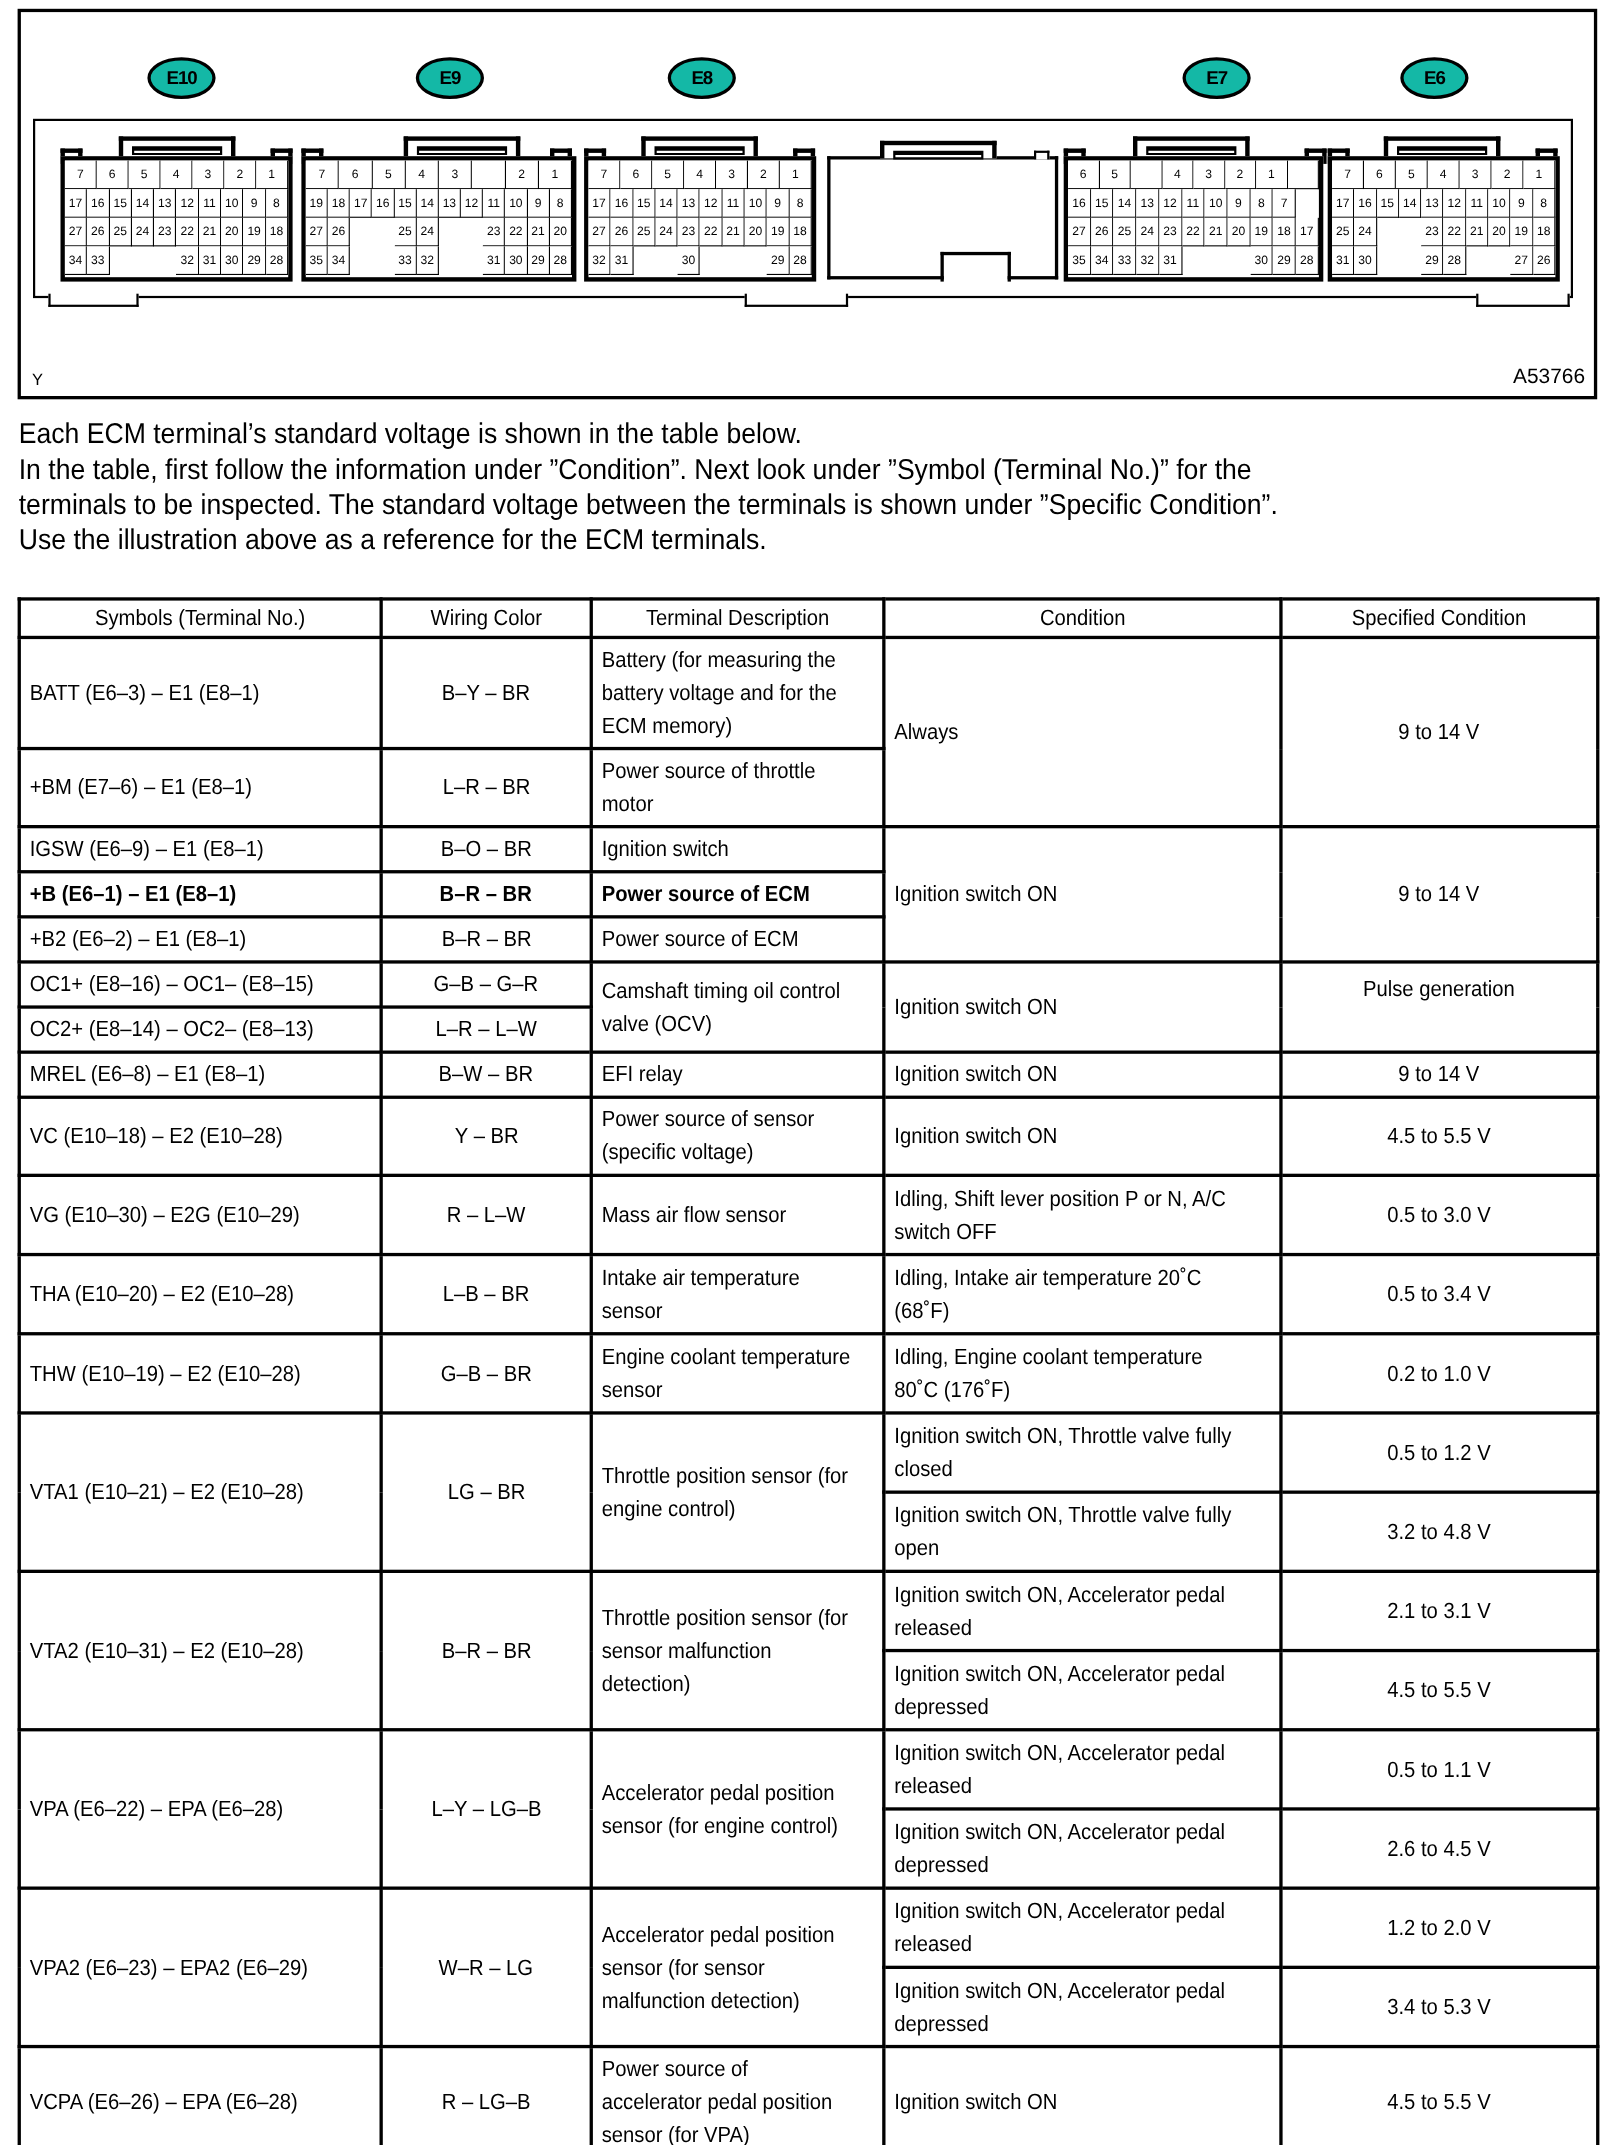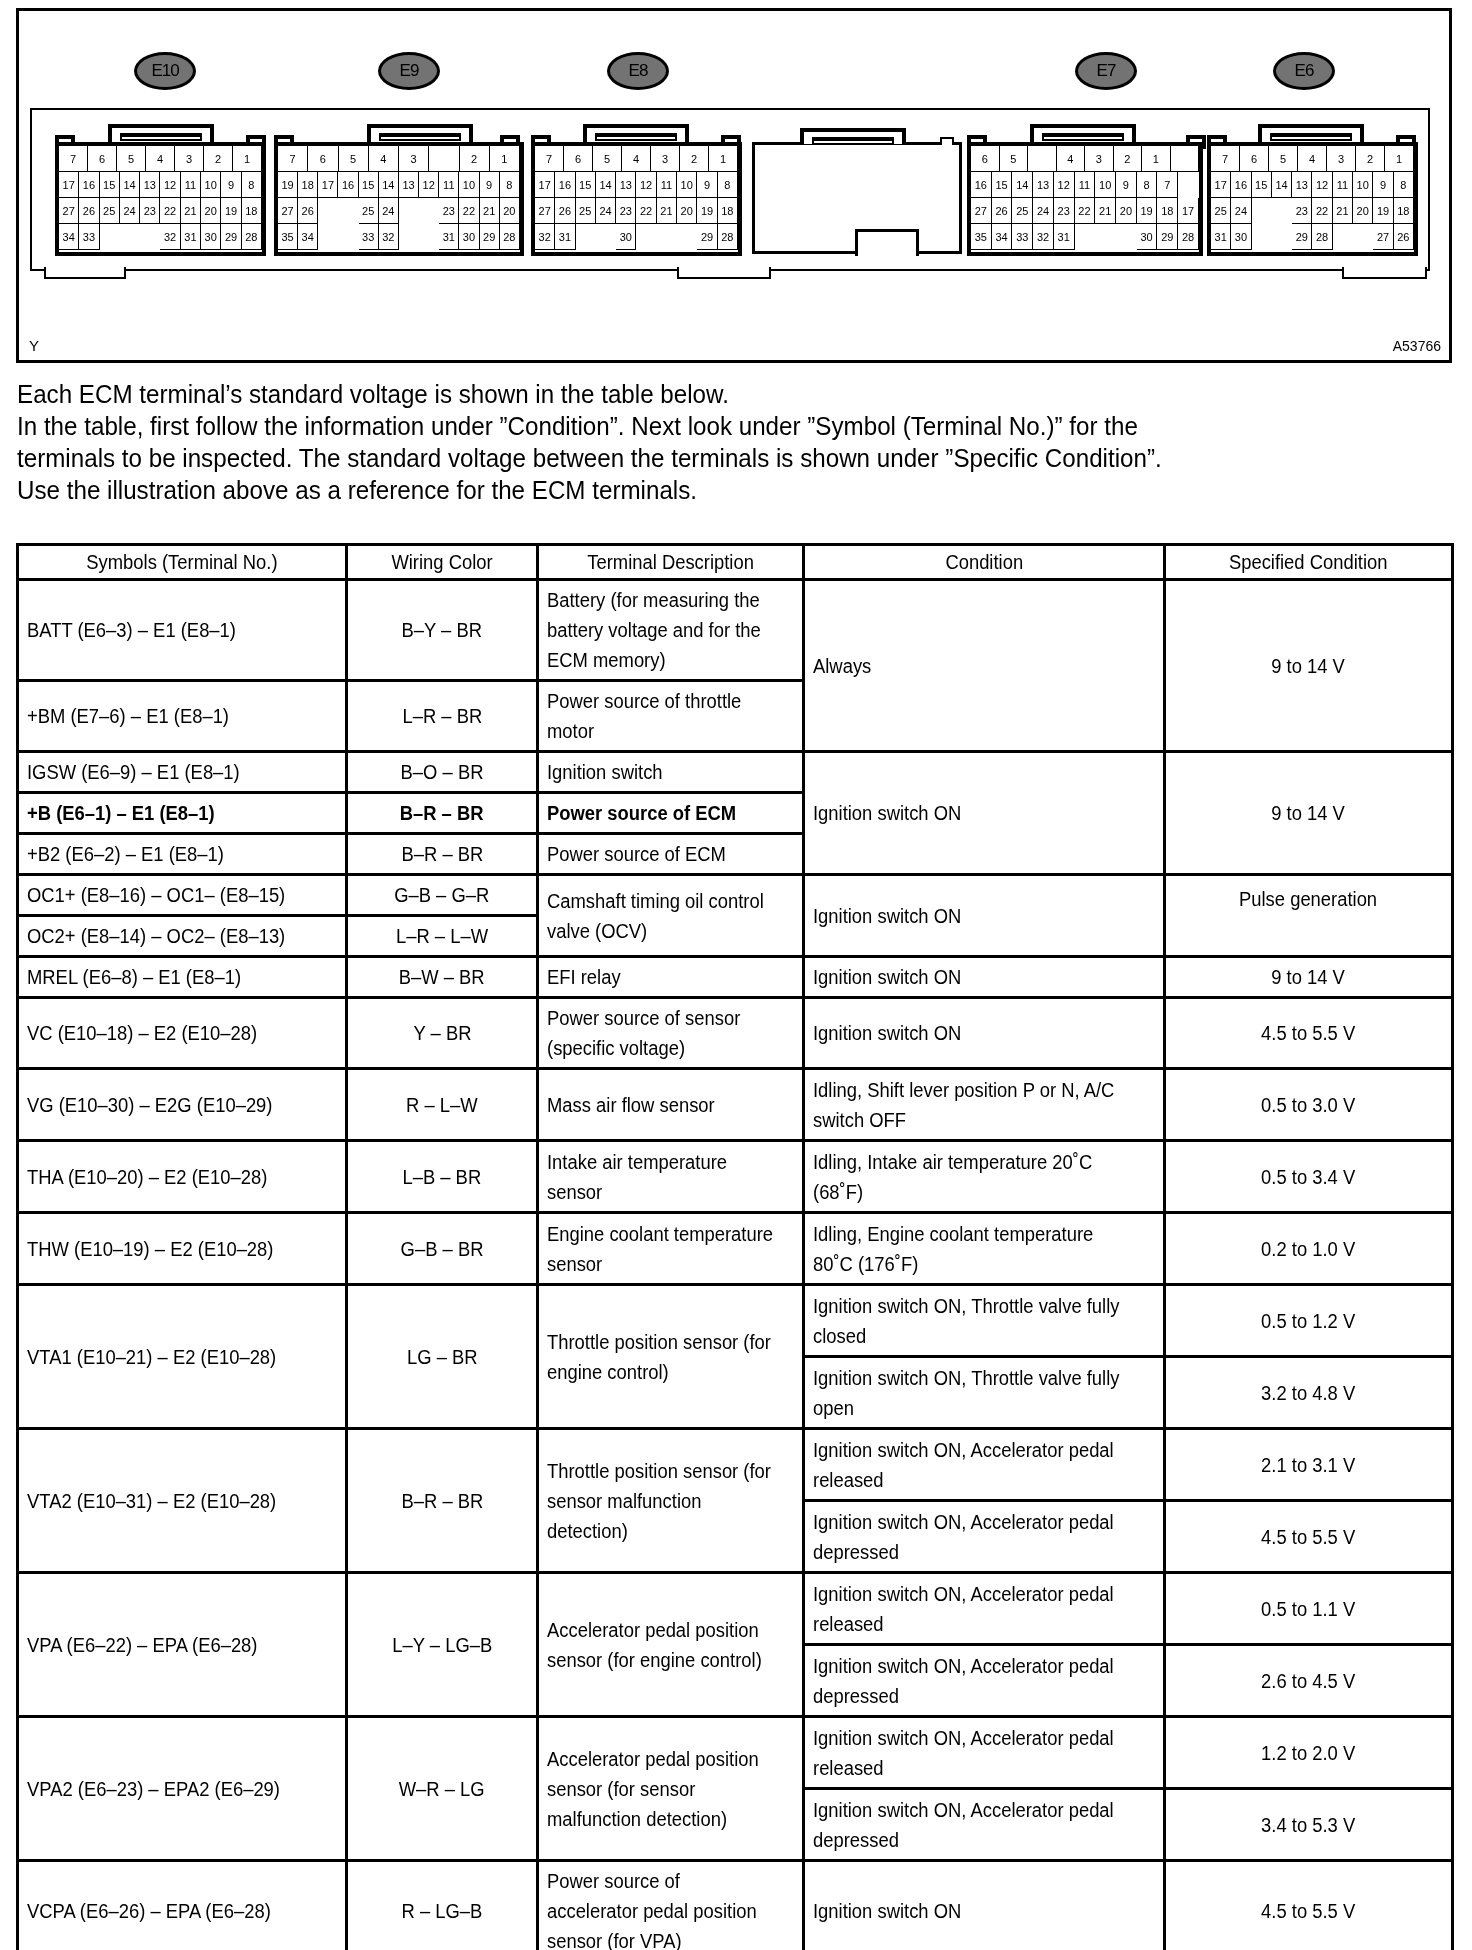--- a/index.html
+++ b/index.html
@@ -1,26 +1,26 @@
 <!DOCTYPE html>
 <html><head>
 <meta charset="utf-8">
 <style>
   html, body { margin:0; padding:0; background:#fff; }
   body { width:1472px; height:1950px; position:relative; font-family:"Liberation Sans", sans-serif; color:#000; overflow:hidden; }
 
   
   .figure { position:absolute; left:16px; top:8px; width:1436px; height:355px; border:3px solid #000; box-sizing:border-box; }
   .fig-y { position:absolute; left:10px; bottom:6px; font-size:15px; }
-  .fig-id { position:absolute; right:8px; bottom:6px; font-size:14px; }
+  .fig-id { position:absolute; right:8px; bottom:6px; font-size:19px; }
 
   .ecm-body { position:absolute; left:30px; top:108px; width:1400px; height:163px; border:2px solid #000; box-sizing:border-box; }
   .tab-bottom { position:absolute; height:12px; border:2px solid #000; border-top:none; box-sizing:border-box; background:#fff; }
 
-  .label-oval { position:absolute; width:62px; height:38px; border:3px solid #000; border-radius:50%; box-sizing:border-box; font-weight:normal; font-size:17px; display:flex; align-items:center; justify-content:center; letter-spacing:-1px; background:#737373; }
+  .label-oval { position:absolute; width:62px; height:38px; border:3px solid #000; border-radius:50%; box-sizing:border-box; font-weight:bold; font-size:17px; display:flex; align-items:center; justify-content:center; letter-spacing:-1px; background:#14b8a6; }
 
   .connector { position:absolute; top:142px; border:4px solid #000; box-sizing:border-box; background:#fff; }
   .conn-latch { position:absolute; border:4px solid #000; border-bottom:none; box-sizing:border-box; background:#fff; }
   .conn-latch .slot { position:absolute; left:8px; right:8px; top:5px; height:8px; border:2px solid #000; border-top:4px solid #000; box-sizing:border-box; }
   .conn-ear { position:absolute; width:20px; height:14px; border:4px solid #000; border-bottom:none; box-sizing:border-box; background:#fff; }
   .pinrow { position:absolute; left:0; right:0; display:flex; }
   .pin { border-right:1px solid #000; border-bottom:1px solid #000; box-sizing:border-box; font-size:11px; display:flex; align-items:center; justify-content:center; background:#fff; }
   .pin.blank { border-color:transparent; background:transparent; }
 
   .center-block { position:absolute; left:752px; top:142px; width:210px; height:112px; border:3px solid #000; box-sizing:border-box; border-bottom:none; }

